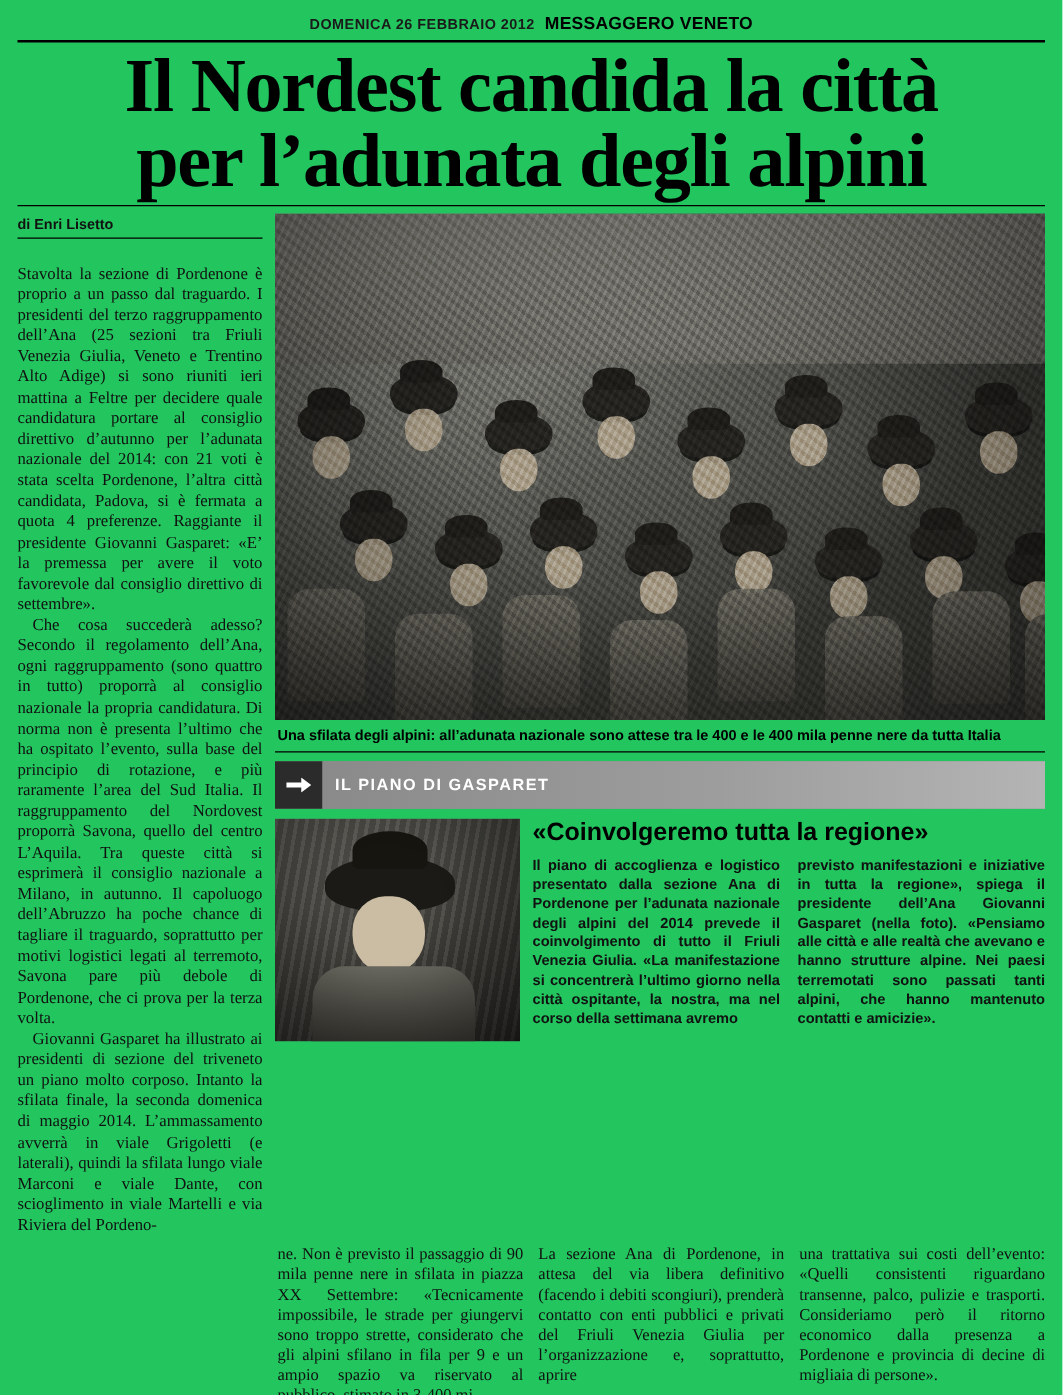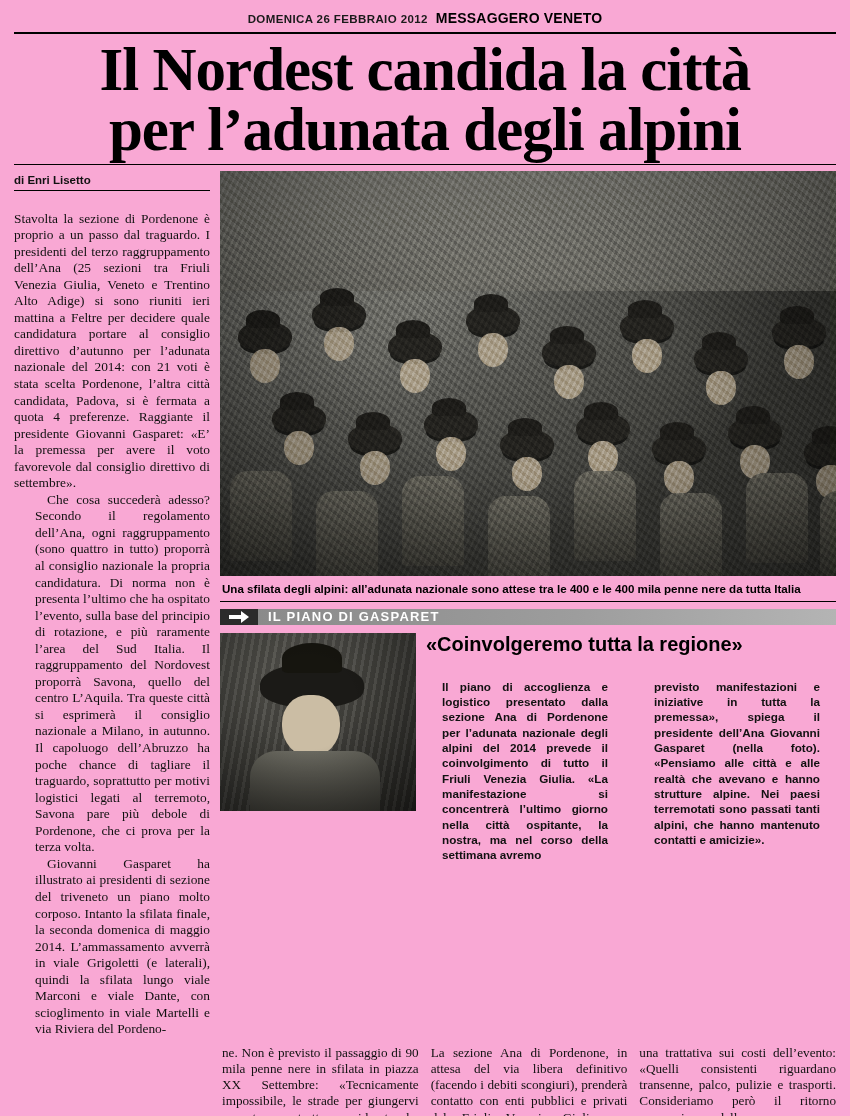--- a/index.html
+++ b/index.html
@@ -14,21 +14,21 @@
     color: #111111;
     overflow: hidden;
     position: relative;
   }
   .page {
     position: relative;
     width: 850px;
     height: 1116px;
     box-sizing: border-box;
     padding: 0 14px;
-    background: #f9a8d4;
+    background: #22c55e;
   }
 
   
   .masthead {
     display: flex;
     justify-content: center;
     align-items: baseline;
     gap: 8px;
     padding-top: 10px;
     padding-bottom: 2px;
@@ -107,21 +107,21 @@
 
   .lead-text p {
     margin: 0;
     font-size: 13.4px;
     line-height: 1.235;
     text-align: justify;
     text-justify: inter-word;
     hyphens: auto;
     -webkit-hyphens: auto;
   }
-  .lead-text p + p { text-indent: 12px; margin-left: 21px; }
+  .lead-text p + p { text-indent: 12px; }
 
   
   .photo {
     position: relative;
     width: 100%;
     height: 405px;
     background:
       radial-gradient(ellipse at 20% 10%, #8d8d86 0%, #5b5b56 38%, #3a3a36 70%),
       #4a4a45;
     overflow: hidden;
@@ -192,21 +192,21 @@
     line-height: 1.3;
     padding: 5px 2px 5px 2px;
     border-bottom: 1px solid #000;
     color: #000;
   }
 
   
   .section-banner {
     display: flex;
     align-items: stretch;
-    height: 16px;
+    height: 38px;
     margin-top: 7px;
     background: #8f8f8f;
   }
   .banner-arrow {
     width: 38px;
     background: #2b2b2b;
     display: flex;
     align-items: center;
     justify-content: center;
   }
@@ -289,21 +289,21 @@
   .sec-cols .c {
     flex: 1 1 0;
     font-family: "Liberation Sans", sans-serif;
     font-size: 11.7px;
     line-height: 1.31;
     text-align: justify;
     hyphens: auto;
     -webkit-hyphens: auto;
     font-weight: bold;
   }
-  .sec-cols .c p { margin: 16px; }
+  .sec-cols .c p { margin: 0; }
   .bottom-cols {
     display: flex;
     gap: 12px;
     margin-top: 7px;
   }
   .bottom-cols .bcol {
     flex: 1 1 0;
     font-size: 13.2px;
     line-height: 1.225;
     text-align: justify;
@@ -415,21 +415,21 @@
           <div class="sp-body"></div>
           <div class="sp-vig"></div>
         </div>
         <div class="sec-text">
           <div class="sec-title">«Coinvolgeremo tutta la regione»</div>
           <div class="sec-cols">
             <div class="c">
               <p>Il piano di accoglienza e logistico presentato dalla sezione Ana di Pordenone per l’adunata nazionale degli alpini del 2014 prevede il coinvolgimento di tutto il Friuli Venezia Giulia. «La manifestazione si concentrerà l’ultimo giorno nella città ospitante, la nostra, ma nel corso della settimana avremo</p>
             </div>
             <div class="c">
-              <p>previsto manifestazioni e iniziative in tutta la premessa», spiega il presidente dell’Ana Giovanni Gasparet (nella foto). «Pensiamo alle città e alle realtà che avevano e hanno strutture alpine. Nei paesi terremotati sono passati tanti alpini, che hanno mantenuto contatti e amicizie».</p>
+              <p>previsto manifestazioni e iniziative in tutta la regione», spiega il presidente dell’Ana Giovanni Gasparet (nella foto). «Pensiamo alle città e alle realtà che avevano e hanno strutture alpine. Nei paesi terremotati sono passati tanti alpini, che hanno mantenuto contatti e amicizie».</p>
             </div>
           </div>
         </div>
       </div>
 
     </div>
   </div>
 
   <div class="bottom-cols">
     <div class="bottom-spacer"></div>

